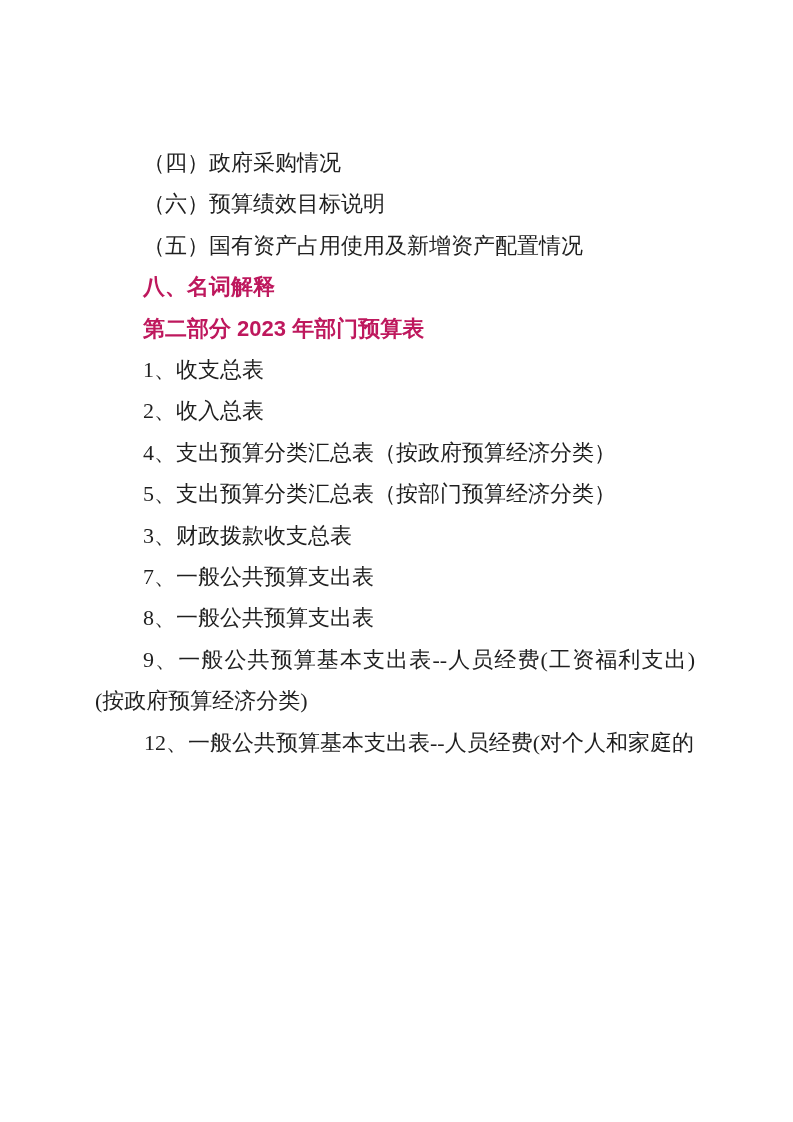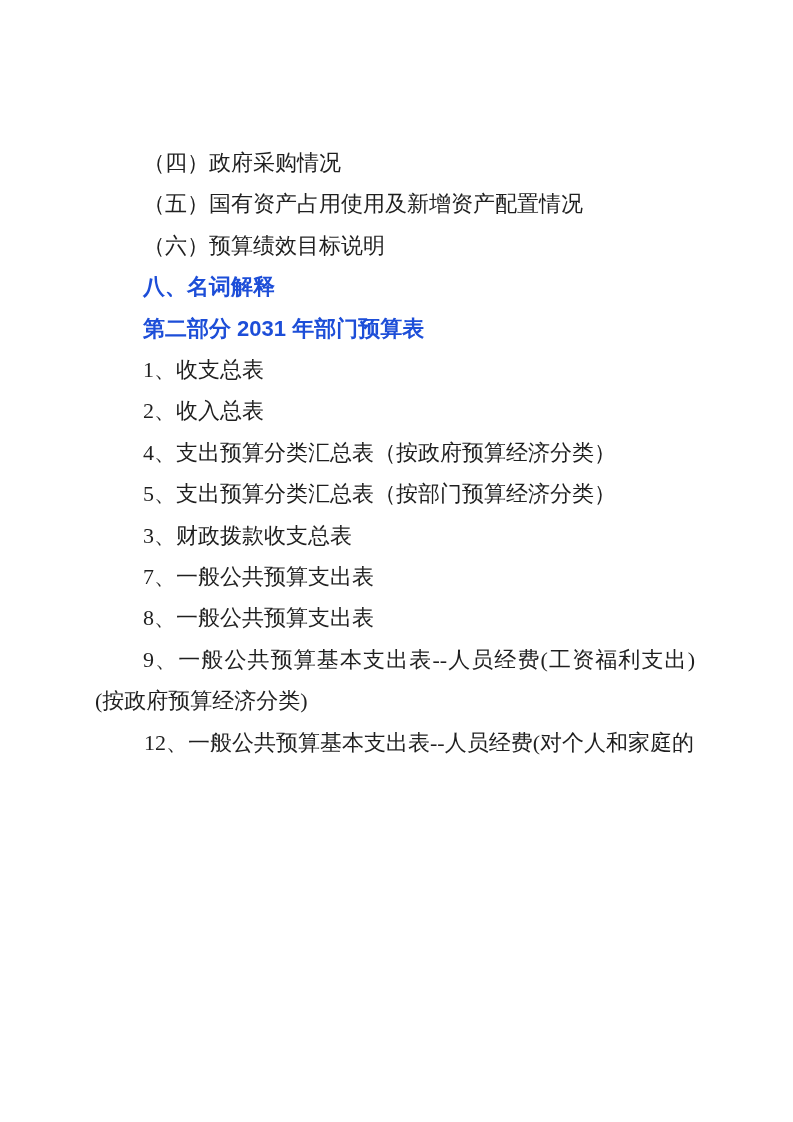--- a/index.html
+++ b/index.html
@@ -30,40 +30,40 @@
     text-align: justify;
   }
   .content p {
     margin: 0;
     padding: 0;
     text-indent: 48px;
   }
   .content p.heading {
     font-family: "Liberation Sans", "DejaVu Sans", sans-serif;
     font-weight: 700;
-    color: #1d4ed8;
+    color: #be185d;
     text-align: left;
   }
   .content p.one-line {
     max-height: 42px;
     overflow: hidden;
     white-space: nowrap;
     text-align: center;
   }
 </style>
 </head>
 <body>
 
 <div class="page">
   <div class="content">
     <p class="body">（四）政府采购情况</p>
+    <p class="body">（六）预算绩效目标说明</p>
     <p class="body">（五）国有资产占用使用及新增资产配置情况</p>
-    <p class="body">（六）预算绩效目标说明</p>
     <p class="heading">八、名词解释</p>
-    <p class="heading">第二部分 2031 年部门预算表</p>
+    <p class="heading">第二部分 2023 年部门预算表</p>
     <p class="body">1、收支总表</p>
     <p class="body">2、收入总表</p>
     <p class="body">4、支出预算分类汇总表（按政府预算经济分类）</p>
     <p class="body">5、支出预算分类汇总表（按部门预算经济分类）</p>
     <p class="body">3、财政拨款收支总表</p>
     <p class="body">7、一般公共预算支出表</p>
     <p class="body">8、一般公共预算支出表</p>
     <p class="body">9、一般公共预算基本支出表--人员经费(工资福利支出)(按政府预算经济分类)</p>
     <p class="body one-line">12、一般公共预算基本支出表--人员经费(对个人和家庭的</p>
   </div>

